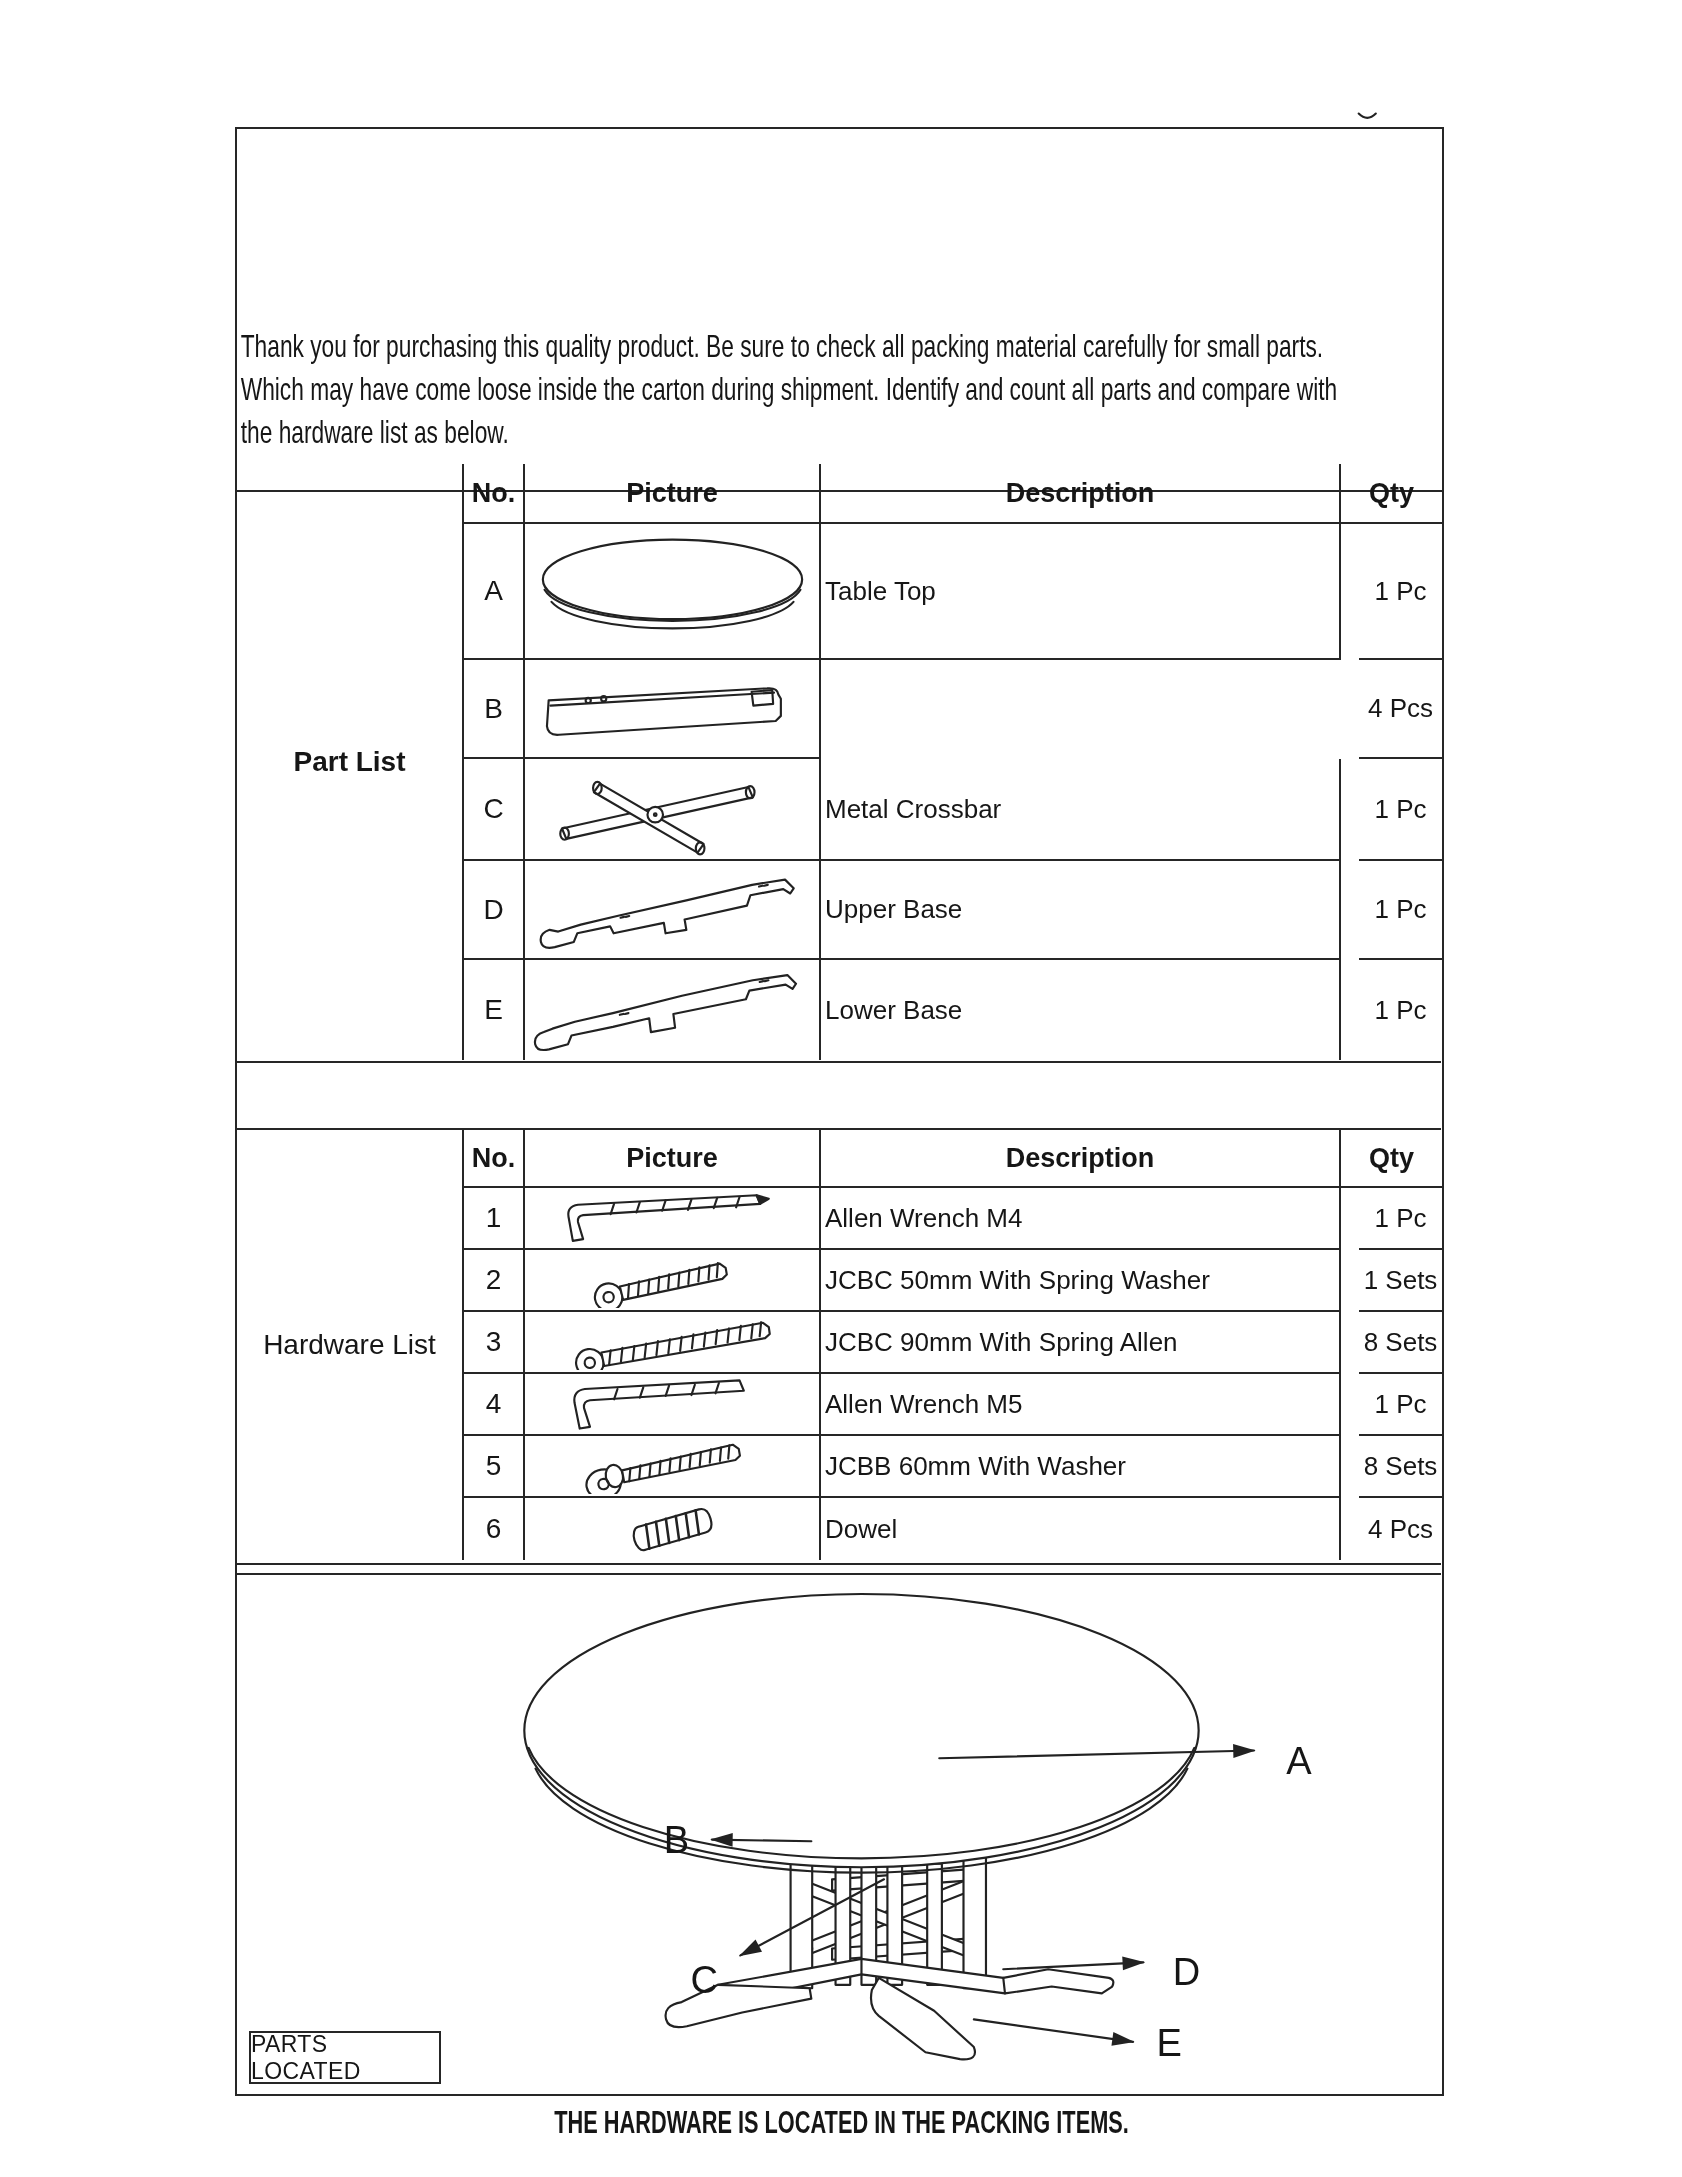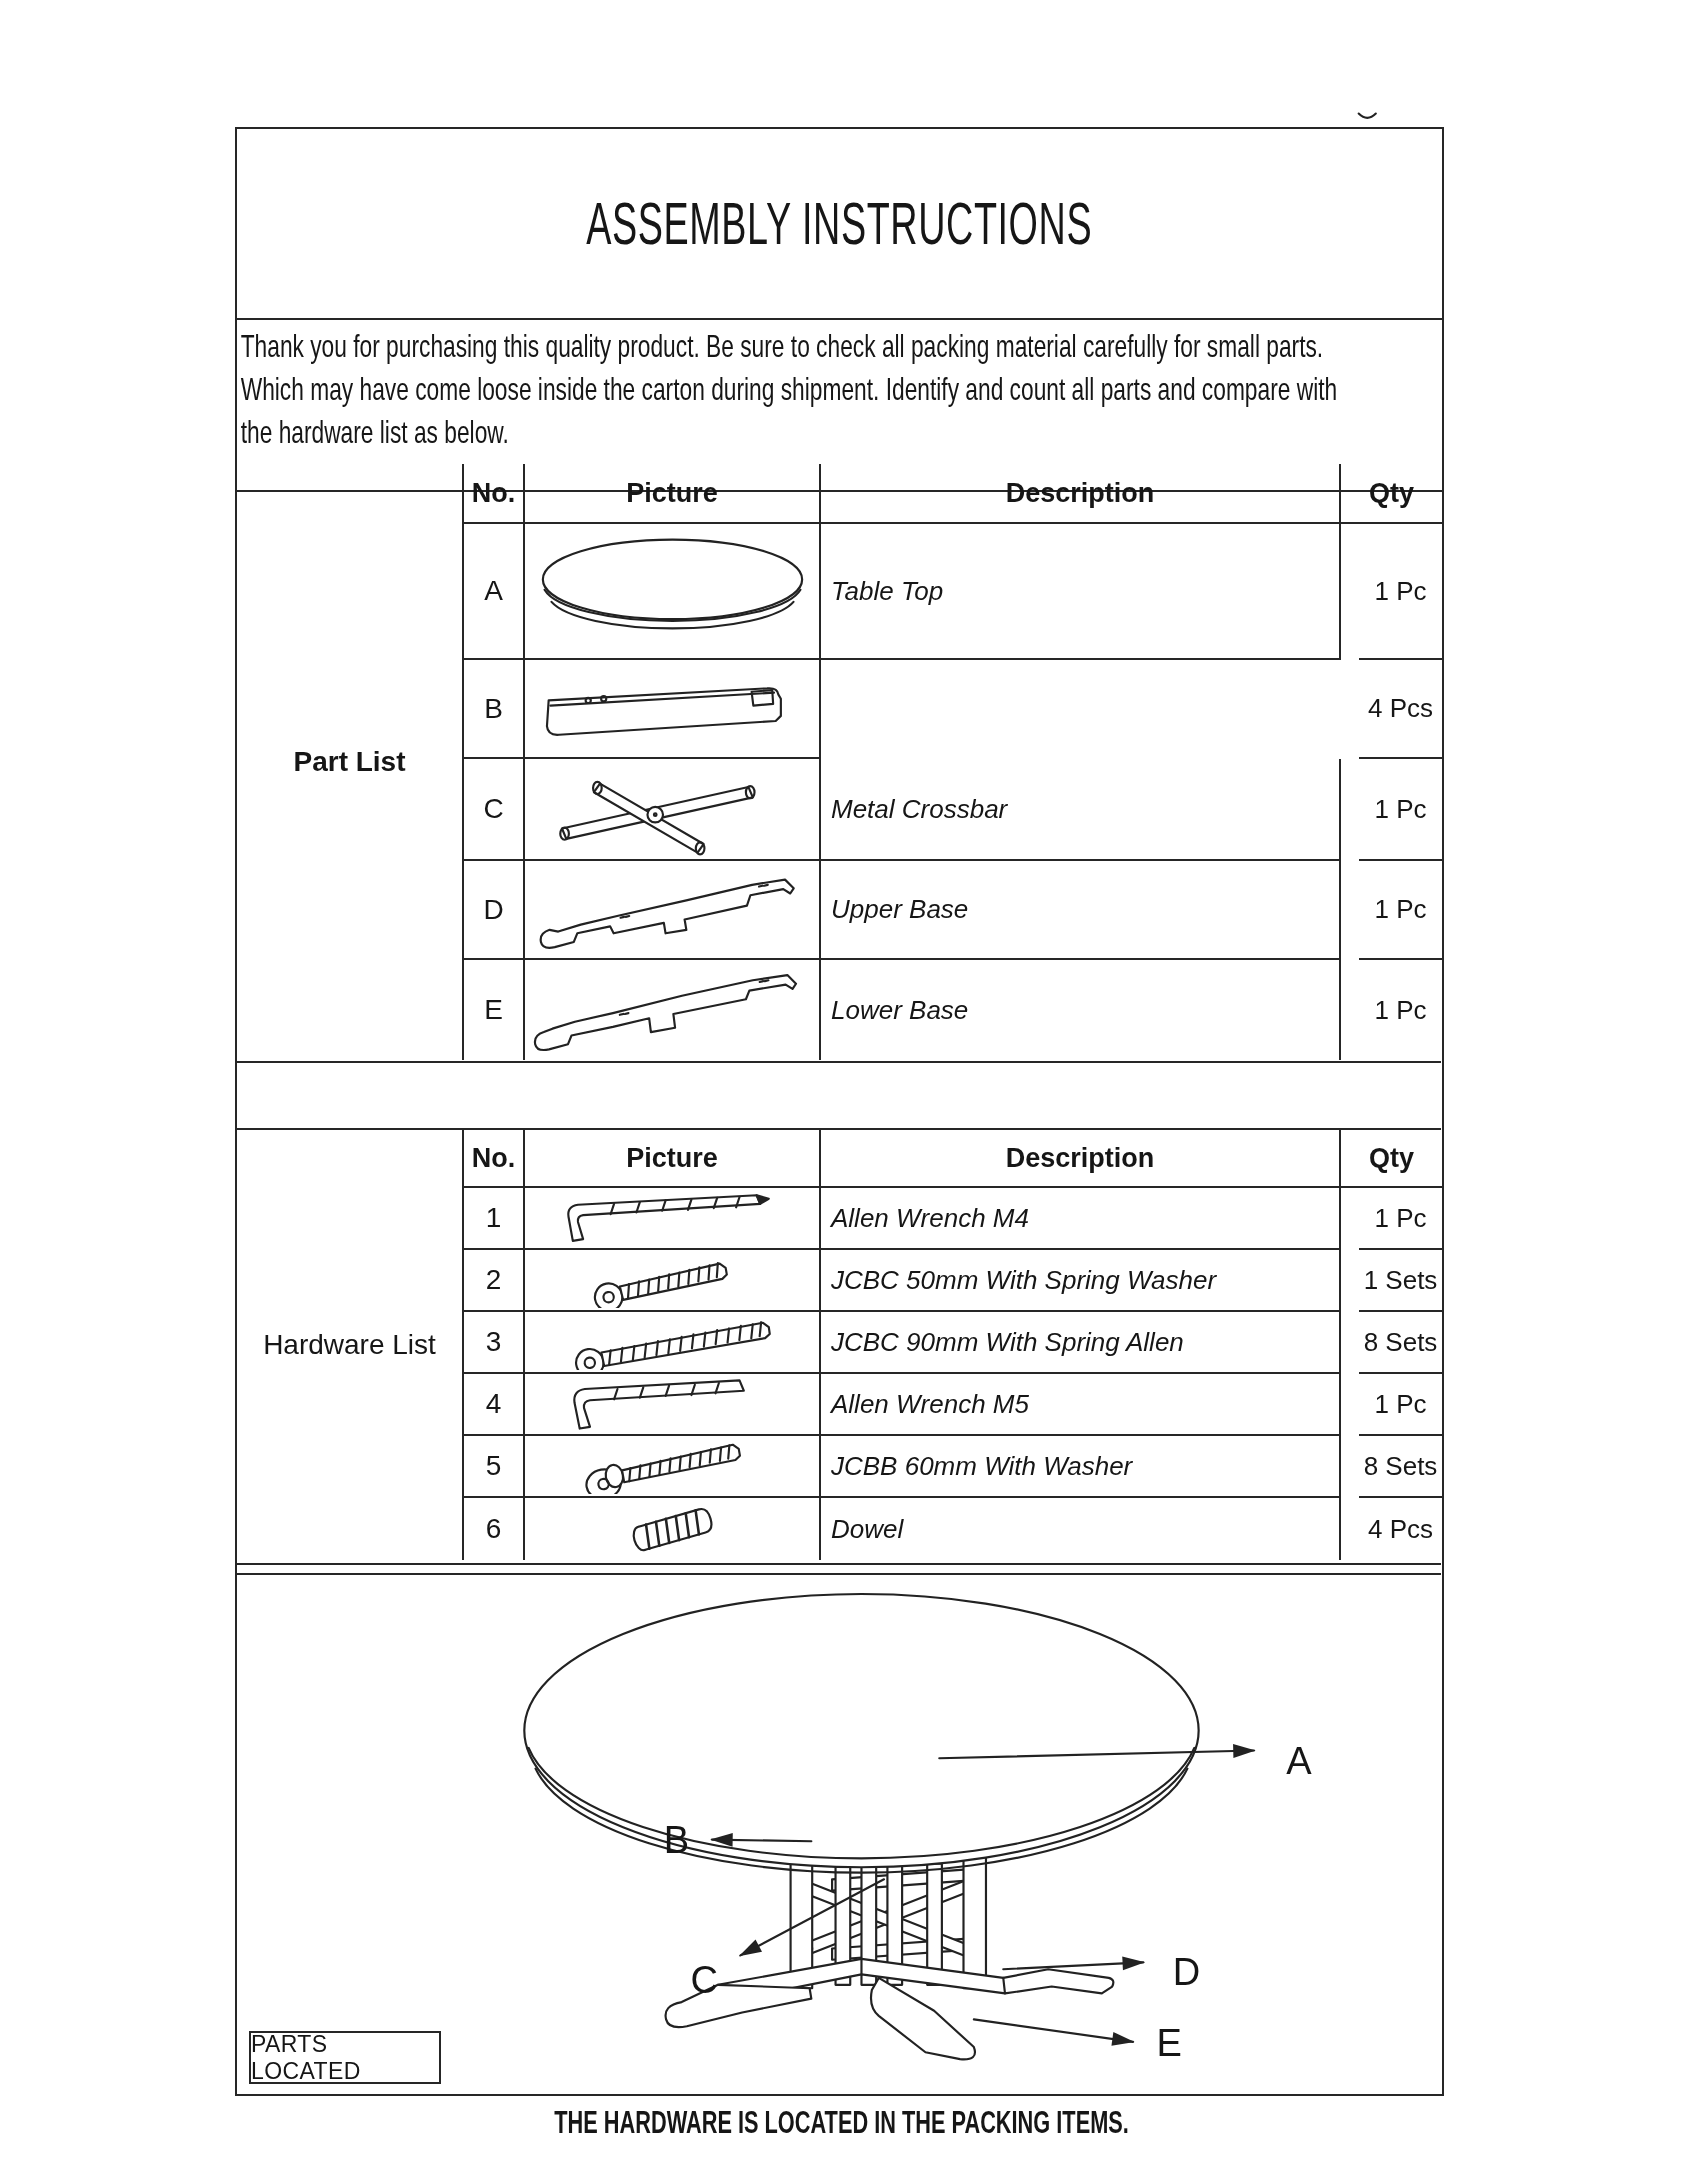--- a/index.html
+++ b/index.html
@@ -43,21 +43,21 @@
     display:grid;box-sizing:border-box;
     border-top:2.6px solid #262626;border-bottom:2.6px solid #262626;
     grid-template-columns:227px 61px 296px 520px 101px;
     grid-template-rows:58px 62px 62px 62px 62px 62px 62px;
   }
   .cell{box-sizing:border-box;display:flex;align-items:center;overflow:hidden;}
   .vline{border-right:2.6px solid #262626;}
   .hline{border-bottom:2.6px solid #262626;}
   .hdr{font-weight:bold;font-size:27px;justify-content:center;}
   .no-cell{font-size:28px;justify-content:center;}
-  .desc-cell{font-size:26px;padding-left:10px;font-style:italic;}
+  .desc-cell{font-size:26px;padding-left:4px;}
   .qty-cell{font-size:26px;justify-content:center;margin-left:18px;}
   .pic-cell{justify-content:center;}
   .side-label{font-size:28px;justify-content:center;}
   .bold{font-weight:bold;text-align:right;}
   
   .diagram{
     position:absolute;left:0;top:1444px;width:1204px;height:520px;
     border-top:2.6px solid #262626;box-sizing:border-box;
   }
   .parts-box{
@@ -79,23 +79,20 @@
 </style>
 </head>
 <body>
 
 <svg class="artifact lineart" width="22.5" height="12" viewBox="0 0 26 14">
     <path d="M3 3 Q13 13 23 3"></path>
   </svg>
 
 <div class="frame">
 
-  <div class="section-title">
-    <div class="title-text">ASSEMBLY INSTRUCTIONS</div>
-  </div>
 
   <div class="section-intro">
     <div class="intro-text">Thank you for purchasing this quality product. Be sure to check all packing material carefully for small parts. Which may have come loose inside the carton during shipment. Identify and count all parts and compare with the hardware list as below.</div>
   </div>
 
   <div class="ptable">
     <div class="cell side-label bold vline" style="grid-area:1/1/7/2">Part List</div>
 
     <div class="cell hdr vline hline" style="grid-area:1/2/2/3">No.</div>
     <div class="cell hdr vline hline" style="grid-area:1/3/2/4">Picture</div>

